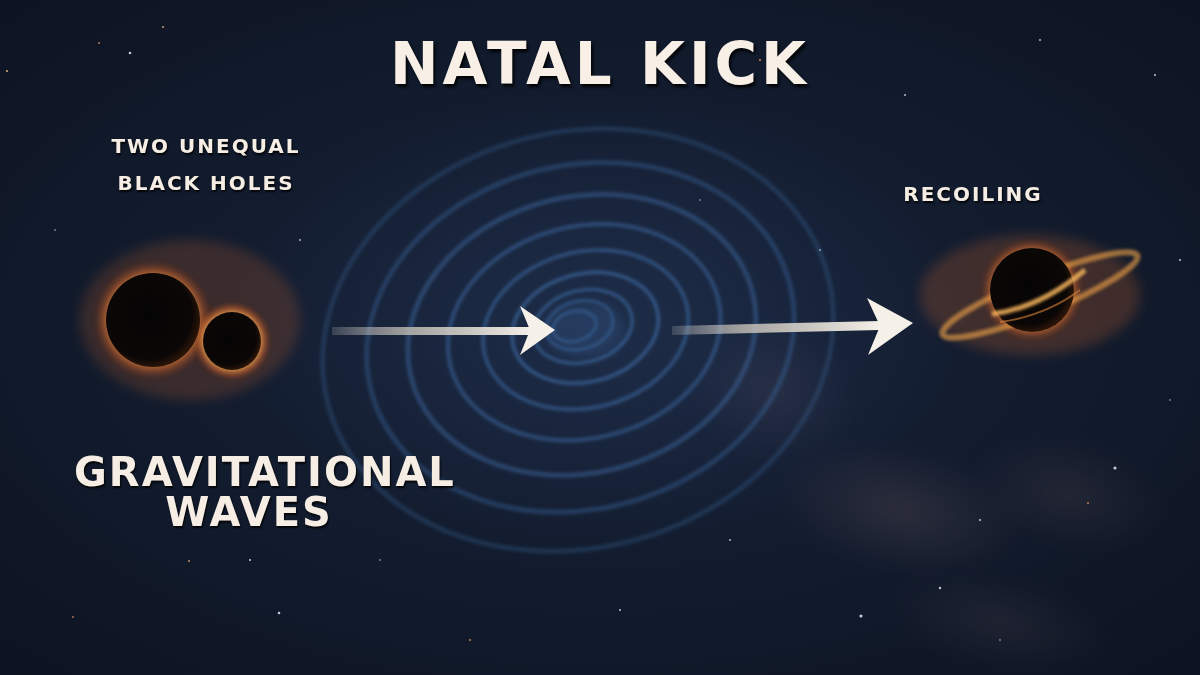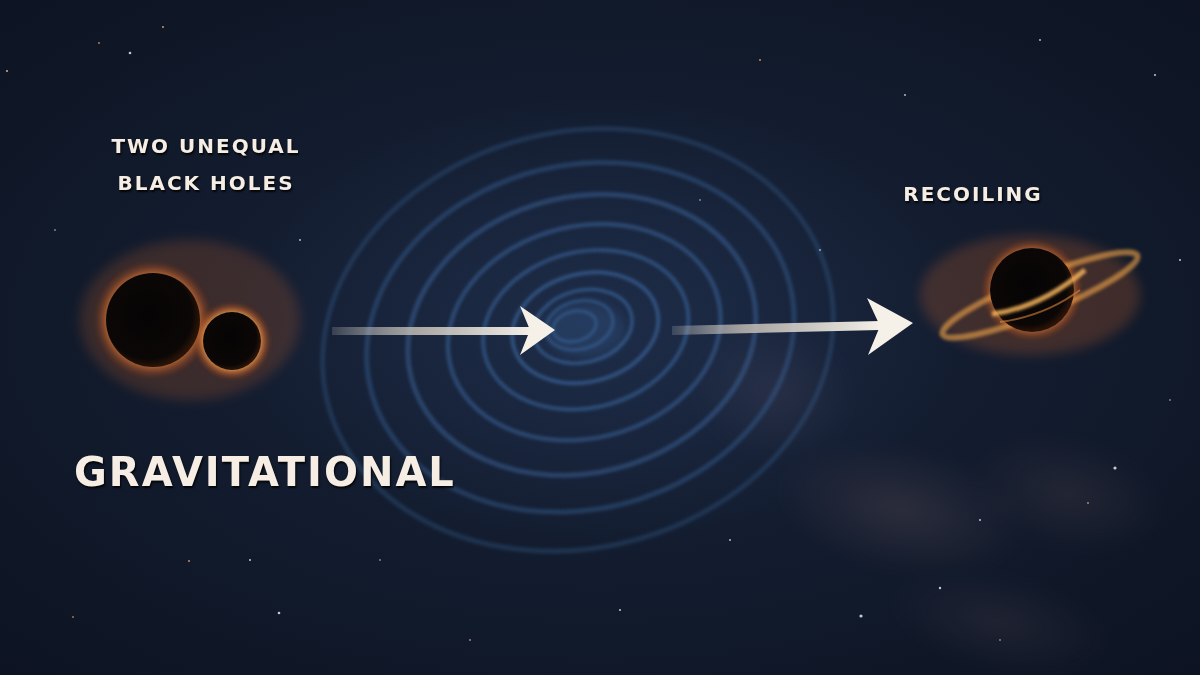--- a/index.html
+++ b/index.html
@@ -147,26 +147,28 @@
     <g>
       <rect x="332" y="327" width="200" height="8" fill="url(#arrowGrad1)"></rect>
       <polygon points="520,306 555,330 520,355 530,330" fill="#f5f0e8"></polygon>
     </g>
     <g>
       <polygon points="672,326 880,321 880,330 672,335" fill="url(#arrowGrad2)"></polygon>
       <polygon points="867,298 913,323 868,355 880,326" fill="#f5f0e8"></polygon>
     </g>
   </svg>
 
+  <div class="title">NATAL KICK</div>
 
   <div class="label" id="label-two">
     <span>TWO UNEQUAL</span>
     <span>BLACK HOLES</span>
   </div>
 
   <div class="label" id="label-recoil">
     <span>RECOILING</span>
   </div>
 
   <div class="label" id="label-gw">
     <span>GRAVITATIONAL</span>
+    <span>WAVES</span>
   </div>
 </div>
 
 </body></html>

